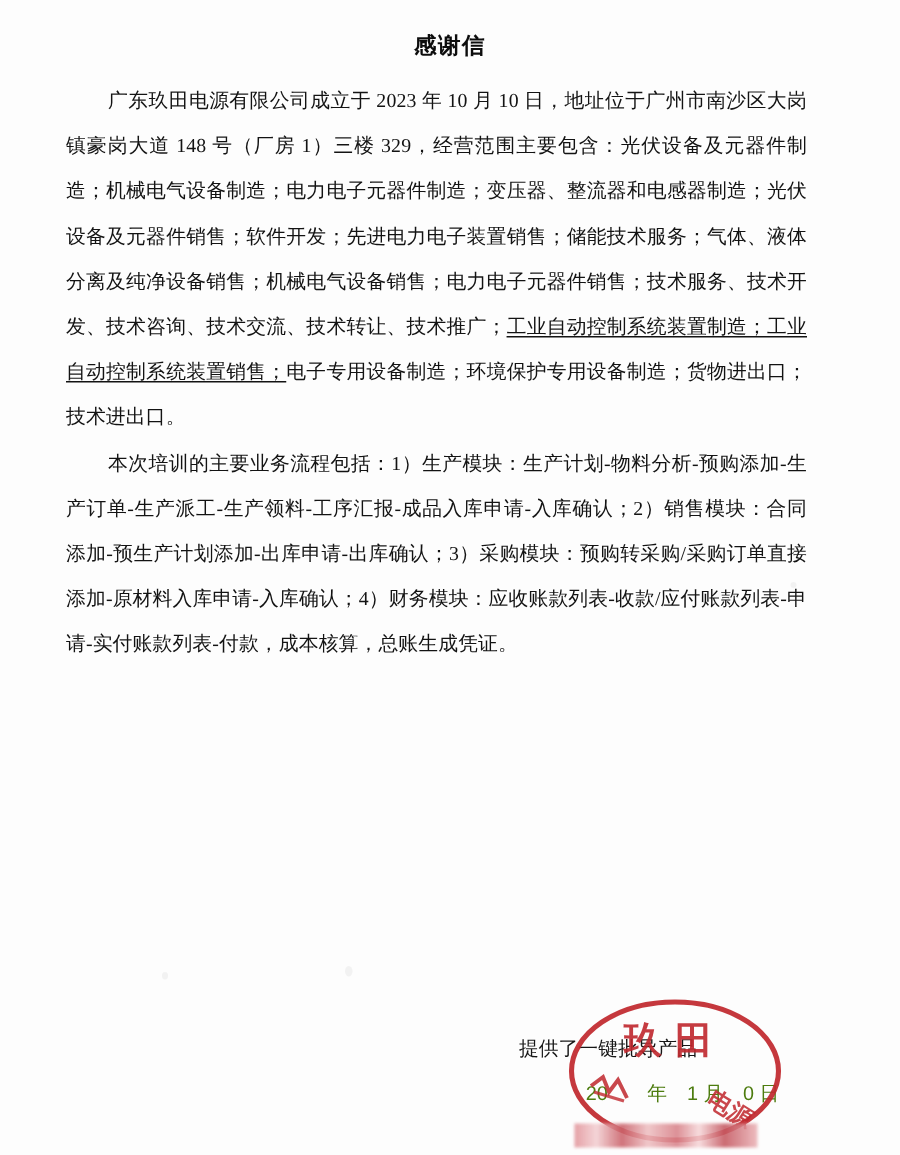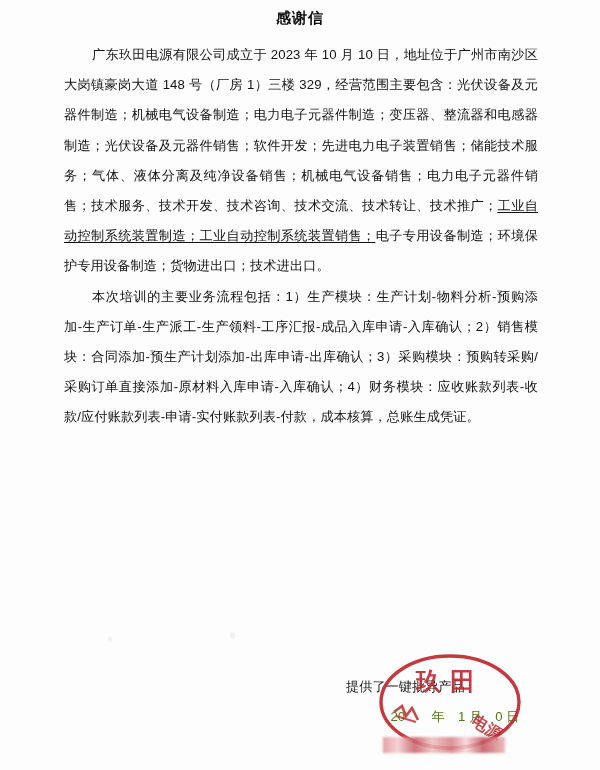--- a/index.html
+++ b/index.html
@@ -20,29 +20,30 @@
     width: 600px;
     height: 770px;
     box-sizing: border-box;
     padding: 0;
   }
   .doc-title {
     text-align: center;
     font-size: 15px;
     font-weight: bold;
     letter-spacing: 1px;
-    margin: 0;
+    margin: 12px;
     padding-top: 9px;
     color: #0d0d0d;
   }
   .body-text {
     position: absolute;
-    left: 64px;
+    left: 44px;
     right: 62px;
     top: 40px;
+    font-family: Liberation Serif, serif;
   }
   p.para {
     margin: 0 0 0 0;
     font-size: 13.2px;
     line-height: 30.2px;
     text-align: justify;
     text-justify: inter-ideograph;
     text-indent: 28px;
     color: #131313;
     letter-spacing: 0.1px;

